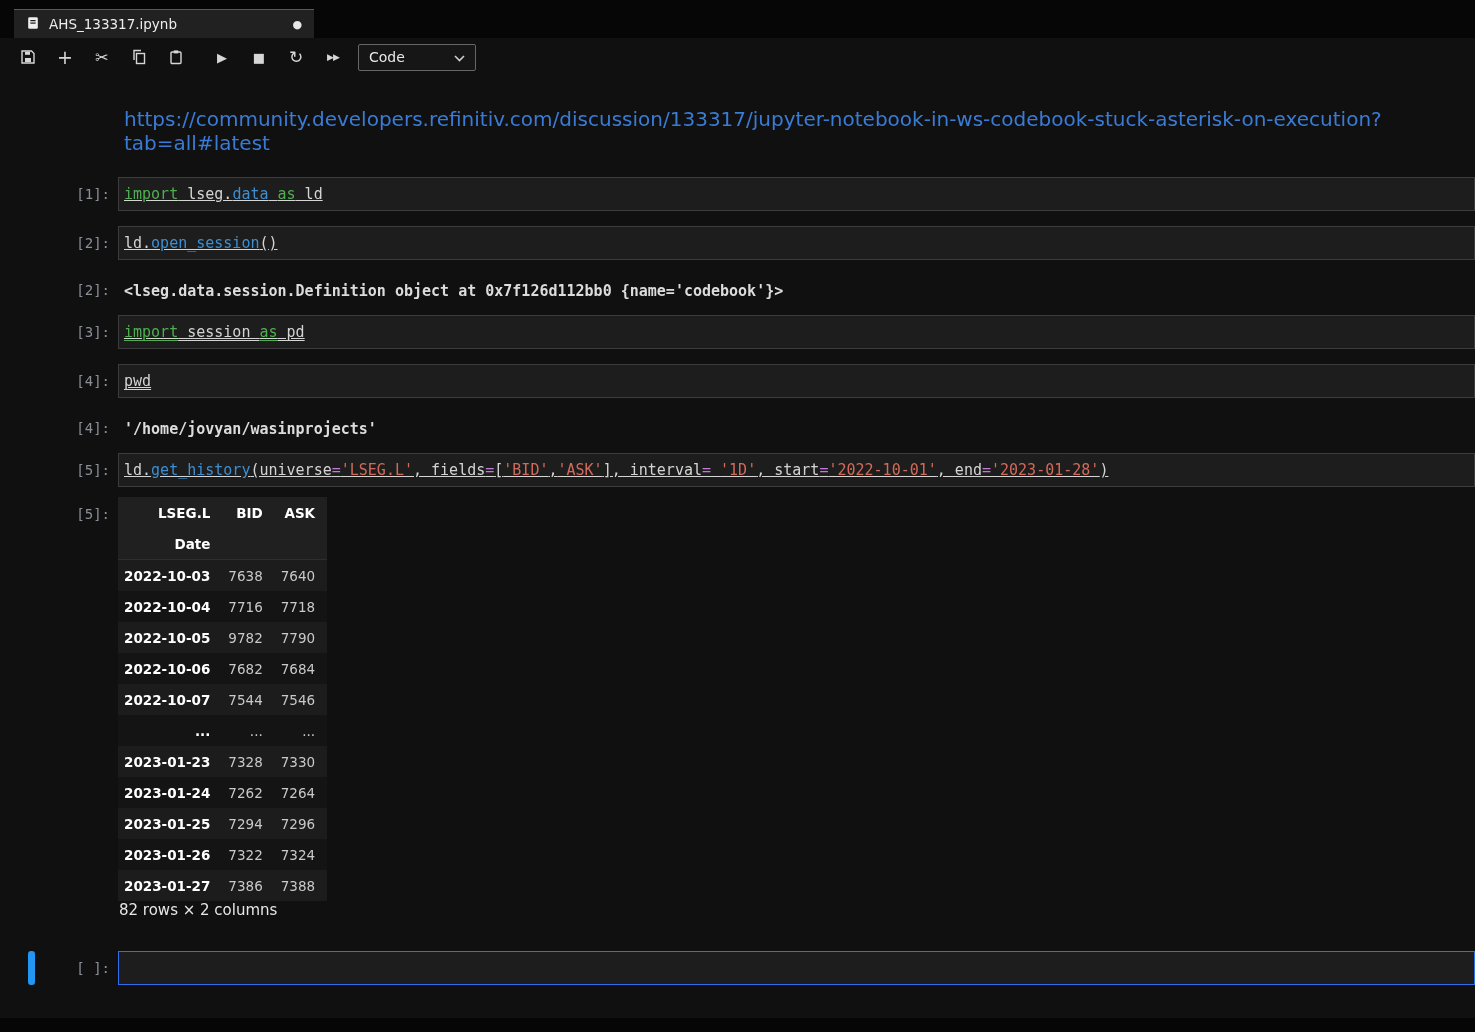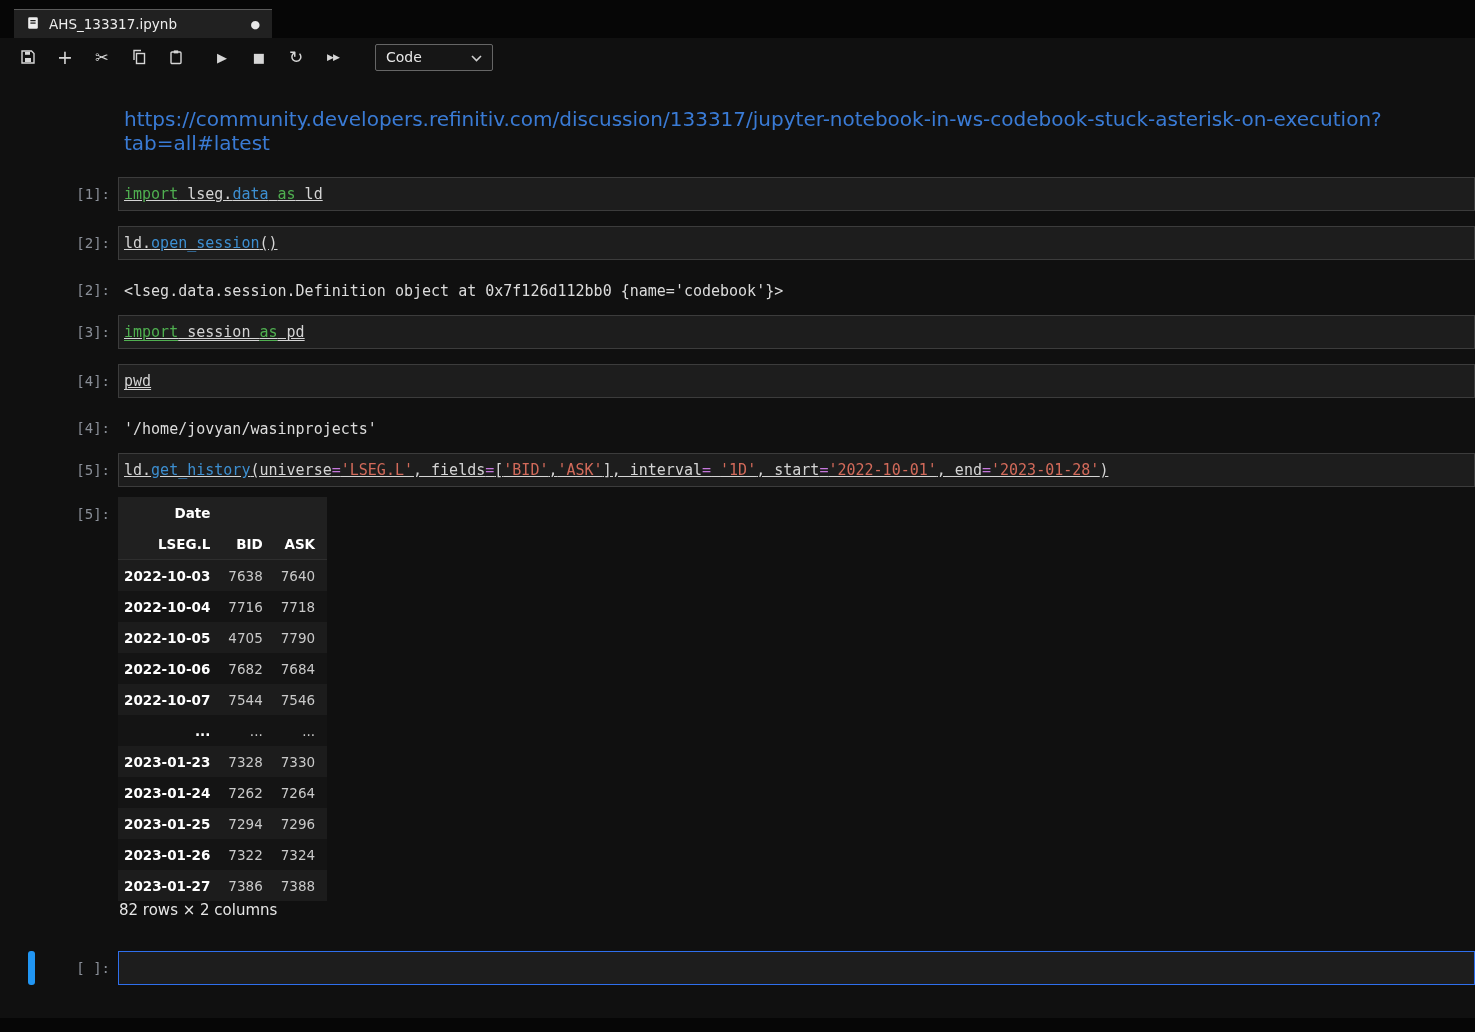--- a/index.html
+++ b/index.html
@@ -8,37 +8,37 @@
   }
   *{box-sizing:border-box;}
   html,body{margin:0;padding:0;}
   body{
     width:1475px;height:1032px;overflow:hidden;background:#101010;
     font-family:"DejaVu Sans","Liberation Sans",sans-serif;color:#d4d4d4;
   }
   
   .tabbar{height:38px;background:#060606;display:flex;align-items:flex-end;padding-left:14px;}
   .tab{
-    height:29px;width:258px;background:#212121;border-top:1px solid #5a5a5a;
+    height:29px;width:300px;background:#212121;border-top:1px solid #5a5a5a;
     display:flex;align-items:center;gap:9px;padding:0 12px;cursor:pointer;
   }
   .tab-title{font-size:13.5px;color:#ededed;flex:1;white-space:nowrap;overflow:hidden;}
   .dirty-dot{color:#e8e8e8;font-size:11px;line-height:1;}
   
   .toolbar{height:38px;display:flex;align-items:center;padding-left:13px;gap:7px;}
   .tbtn{
     width:30px;height:28px;display:flex;align-items:center;justify-content:center;
     background:transparent;border:none;color:#d6d6d6;font-size:15px;cursor:pointer;padding:0;
     font-family:"DejaVu Sans","Liberation Sans",sans-serif;
   }
   .tbtn svg{display:block;}
   .tbtn.run-group{margin-left:9px;}
   .ffwd{font-size:9px;letter-spacing:-1px;}
   .celltype{
-    margin-left:20px;width:118px;height:27px;border:1px solid #666;border-radius:2px;
+    margin-left:3px;width:118px;height:27px;border:1px solid #666;border-radius:2px;
     background:#161616;display:flex;align-items:center;justify-content:space-between;
     padding:0 10px;font-size:14px;color:#e8e8e8;cursor:pointer;
   }
   
   .notebook{padding-top:14px;}
   .row{display:flex;margin-bottom:15px;position:relative;}
   .gutter{
     width:118px;flex:0 0 118px;text-align:right;padding:9px 8px 0 0;
     font-family:"DejaVu Sans Mono","Liberation Mono",monospace;font-size:14px;color:var(--prompt);
     white-space:pre;
@@ -52,21 +52,21 @@
   }
   .input code{
     font-family:"DejaVu Sans Mono","Liberation Mono",monospace;font-size:15px;line-height:19px;
     white-space:pre;color:var(--pl);
   }
   .kw{color:var(--kw);}.nm{color:var(--nm);}.str{color:var(--str);}.op{color:var(--op);}.pl{color:var(--pl);}
   .ul{text-decoration:underline;text-underline-offset:3px;}
   .row.output{margin-top:-2px;}
   .outtext{
     font-family:"DejaVu Sans Mono","Liberation Mono",monospace;font-size:15px;color:#dcdcdc;
-    padding:9px 0 0 6px;white-space:pre;
+    padding:9px 0 0 6px;white-space:pre;font-weight:bold;
   }
   
   .row.dfout{margin-top:-5px;margin-bottom:10px;}
   table.dataframe{
     border-collapse:collapse;font-size:13.5px;color:#c9c9c9;background:#141414;
   }
   table.dataframe th,table.dataframe td{
     padding:7.5px 12px 7.5px 6px;text-align:right;white-space:nowrap;
   }
   table.dataframe thead{background:#202020;border-bottom:1px solid #2e2e2e;}
@@ -212,44 +212,44 @@
       <div class="input"><code><span class="pl">ld.</span><span class="nm">get_history</span><span class="pl">(universe</span><span class="op">=</span><span class="str">'LSEG.L'</span><span class="pl">, fields</span><span class="op">=</span><span class="pl">[</span><span class="str">'BID'</span><span class="pl">,</span><span class="str">'ASK'</span><span class="pl">], interval</span><span class="op">=</span><span class="pl"> </span><span class="str">'1D'</span><span class="pl">, start</span><span class="op">=</span><span class="str">'2022-10-01'</span><span class="pl">, end</span><span class="op">=</span><span class="str">'2023-01-28'</span><span class="pl">)</span></code></div>
     </div>
   </div>
 
   <div class="row dfout">
     <div class="gutter">[5]:</div>
     <div class="content">
       <table class="dataframe">
         <thead>
             <tr>
+              <th>LSEG.L</th>
+              <th>BID</th>
+              <th>ASK</th>
+            </tr>
+            <tr>
               <th>Date</th>
               <th></th>
               <th></th>
             </tr>
-            <tr>
-              <th>LSEG.L</th>
-              <th>BID</th>
-              <th>ASK</th>
-            </tr>
           </thead>
         <tbody>
             <tr>
               <th>2022-10-03</th>
               <td>7638</td>
               <td>7640</td>
             </tr>
             <tr>
               <th>2022-10-04</th>
               <td>7716</td>
               <td>7718</td>
             </tr>
             <tr>
               <th>2022-10-05</th>
-              <td>4705</td>
+              <td>9782</td>
               <td>7790</td>
             </tr>
             <tr>
               <th>2022-10-06</th>
               <td>7682</td>
               <td>7684</td>
             </tr>
             <tr>
               <th>2022-10-07</th>
               <td>7544</td>

